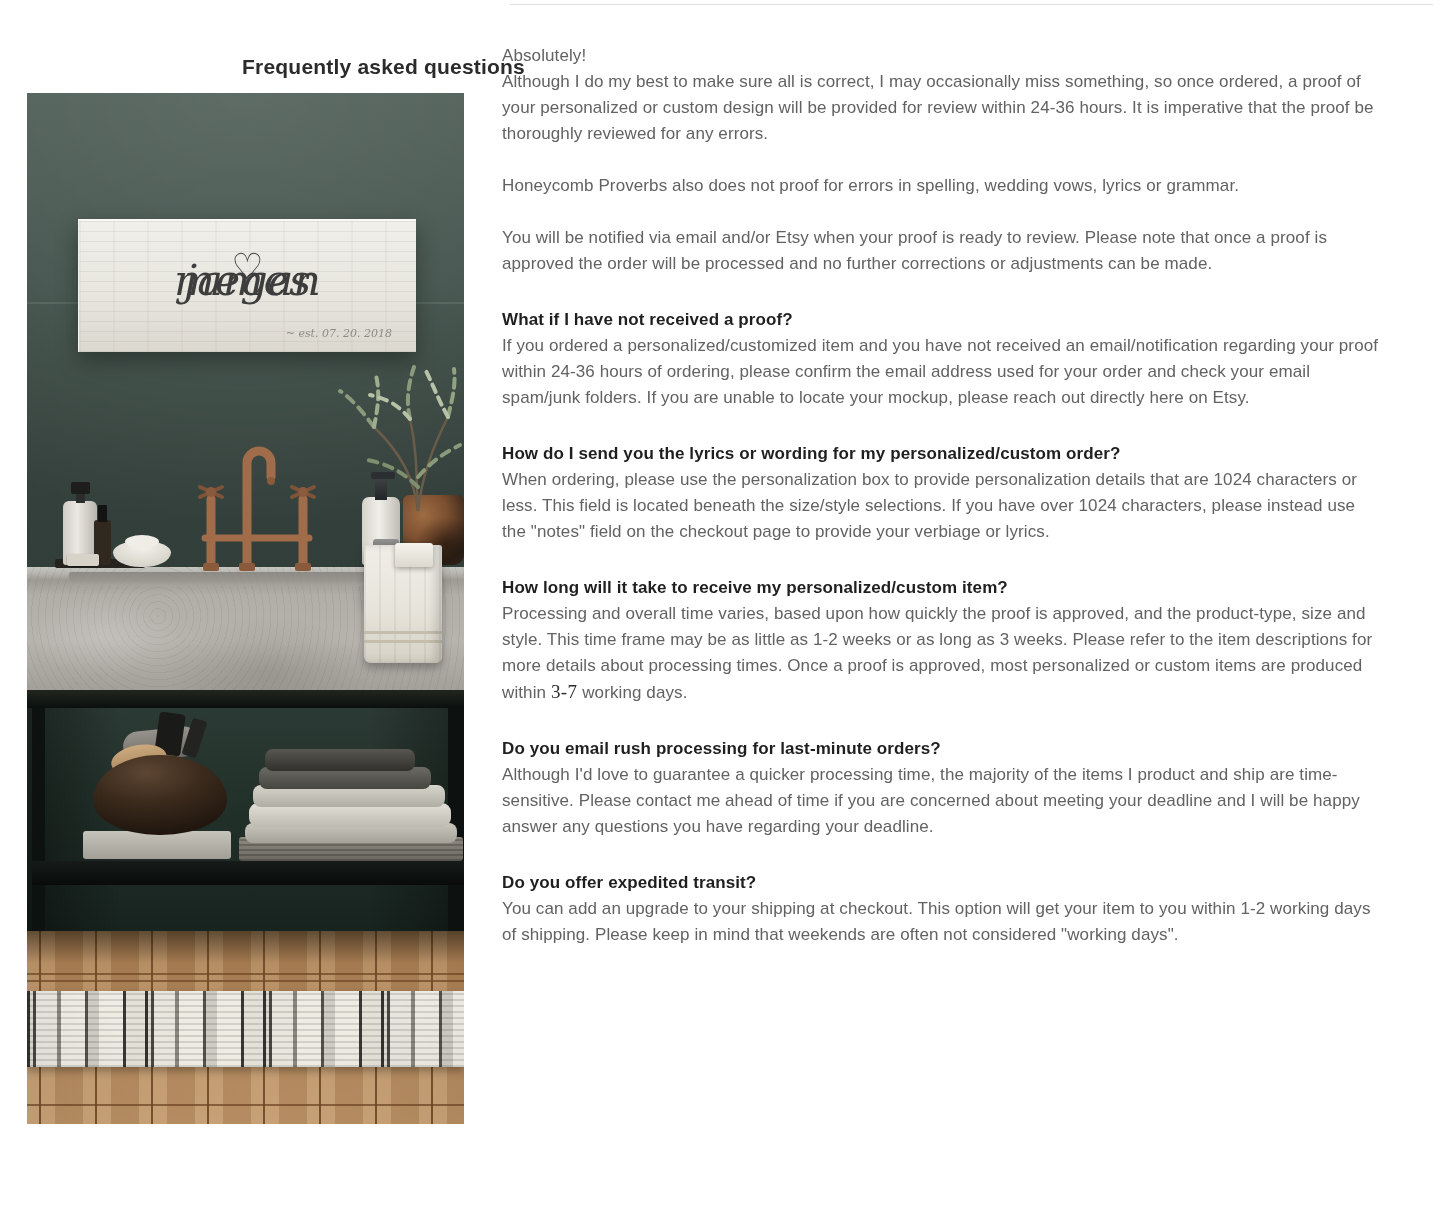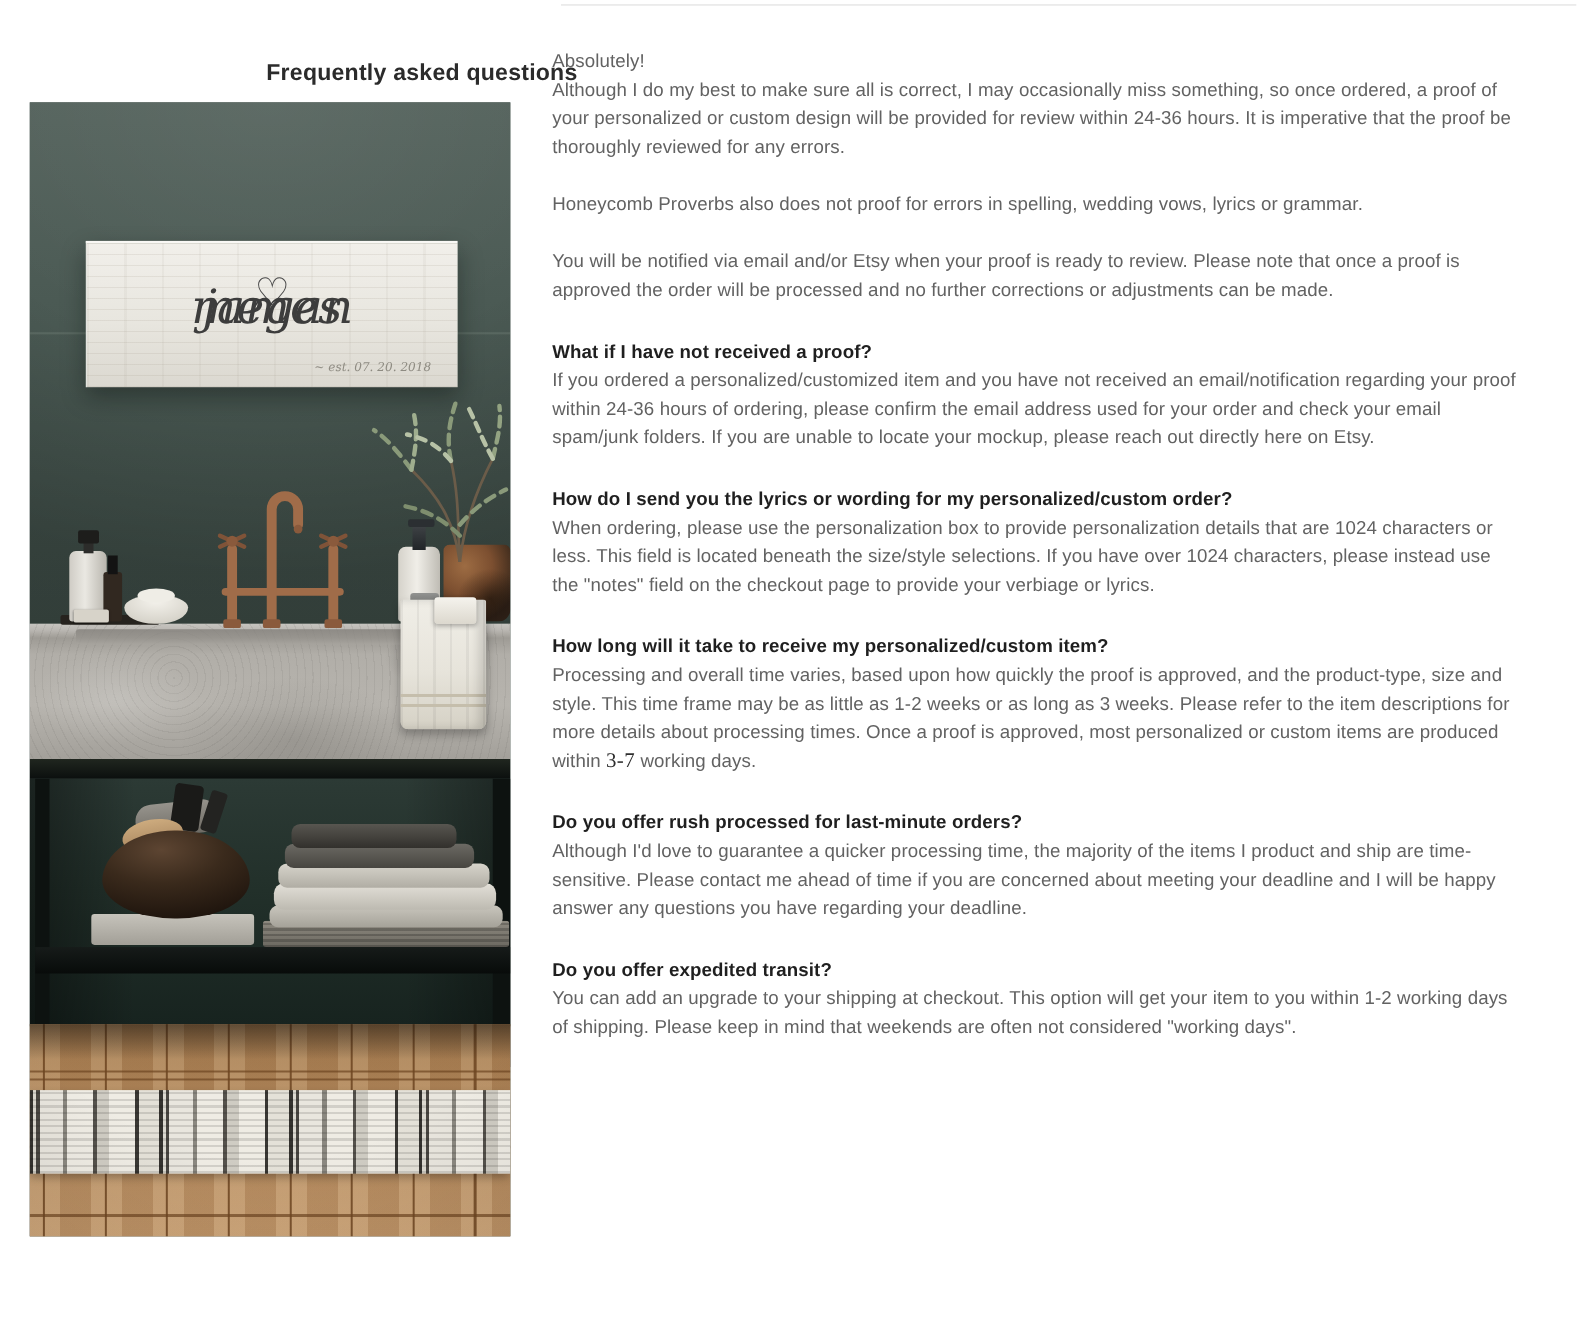--- a/index.html
+++ b/index.html
@@ -312,21 +312,21 @@
         </section>
         <section class="faq-section">
           <h3 class="faq-question">How do I send you the lyrics or wording for my personalized/custom order?</h3>
           <p class="faq-answer"><span class="seg">When ordering, please use the personalization box to provide personalization details that are 1024 characters or less. This field is located beneath the size/style selections. If you have over 1024 characters, please instead use the "notes" field on the checkout page to provide your verbiage or lyrics.</span></p>
         </section>
         <section class="faq-section">
           <h3 class="faq-question">How long will it take to receive my personalized/custom item?</h3>
           <p class="faq-answer"><span class="seg">Processing and overall time varies, based upon how quickly the proof is approved, and the product-type, size and style. This time frame may be as little as 1-2 weeks or as long as 3 weeks. Please refer to the item descriptions for more details about processing times. Once a proof is approved, most personalized or custom items are produced within </span><span class="seg seg-em">3-7</span><span class="seg"> working days.</span></p>
         </section>
         <section class="faq-section">
-          <h3 class="faq-question">Do you offer rush processed for last-minute orders?</h3>
+          <h3 class="faq-question">Do you email rush processing for last-minute orders?</h3>
           <p class="faq-answer"><span class="seg">Although I'd love to guarantee a quicker processing time, the majority of the items I product and ship are time-sensitive. Please contact me ahead of time if you are concerned about meeting your deadline and I will be happy answer any questions you have regarding your deadline.</span></p>
         </section>
         <section class="faq-section">
           <h3 class="faq-question">Do you offer expedited transit?</h3>
           <p class="faq-answer"><span class="seg">You can add an upgrade to your shipping at checkout. This option will get your item to you within 1-2 working days of shipping. Please keep in mind that weekends are often not considered "working days".</span></p>
         </section>
       </div>
   </div>
 
 </div>

